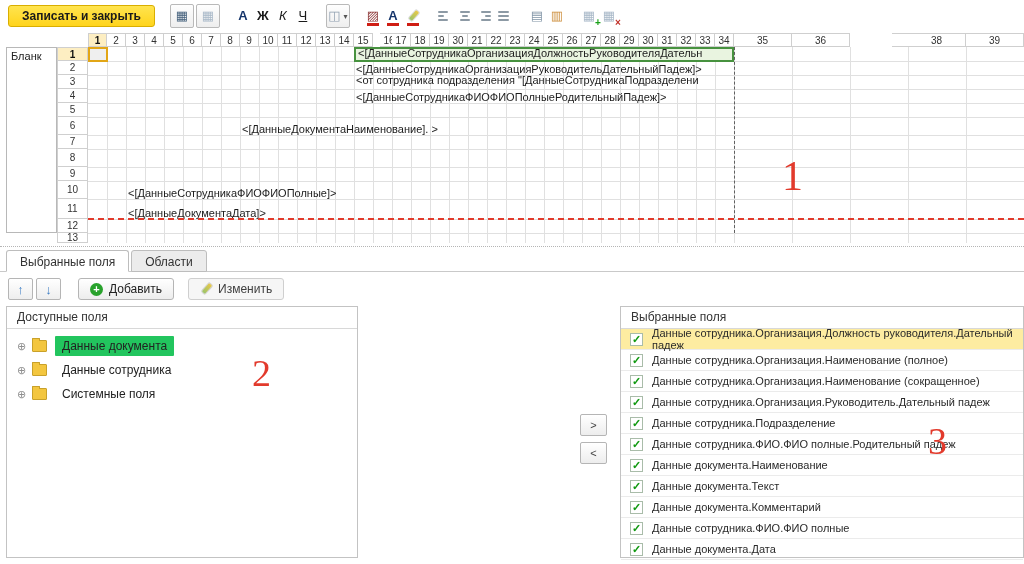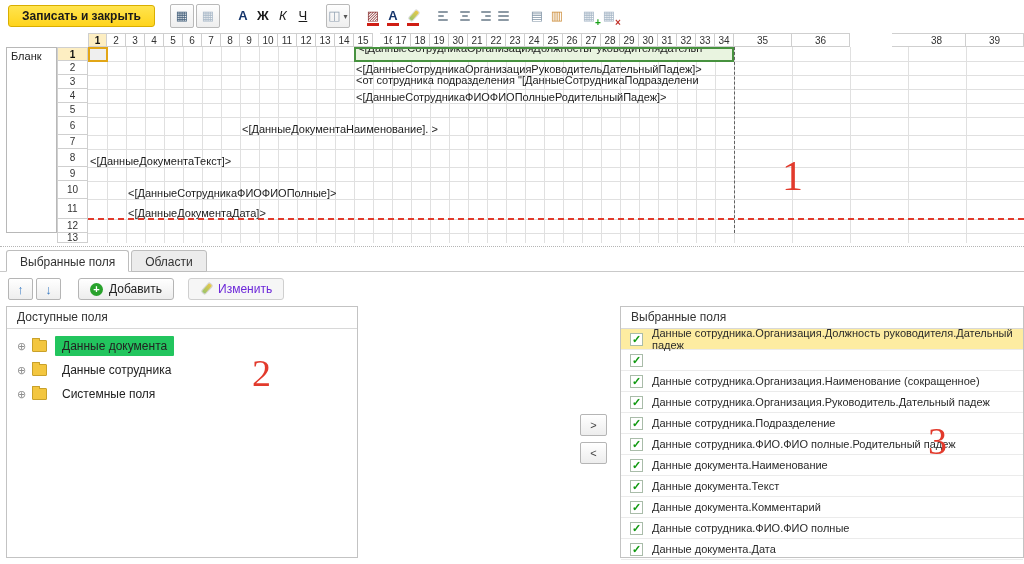--- a/index.html
+++ b/index.html
@@ -38,41 +38,41 @@
   .colh.sel,.rowh.sel{background:#fdeec2;font-weight:bold;color:#111}
   .section{position:absolute;box-sizing:border-box;border:1px solid #b8b8b8;background:#fff;
            font-size:11px;color:#222;padding:2px 4px}
   .gbody{position:absolute;left:88px;top:14px;width:936px;height:196px;overflow:hidden;background:#fff}
   .vline{position:absolute;top:0;width:1px;background:#e0e0e0}
   .hline{position:absolute;left:0;width:100%;height:1px;background:#e0e0e0}
   .celltext{position:absolute;display:flex;align-items:flex-end;font-size:11px;color:#1c1c1c;
             white-space:nowrap;line-height:12px;padding:0 0 1px 2px}
   .greencell{position:absolute;box-sizing:border-box;border:2px solid #47923f;background:#e9f4e0;
              display:flex;align-items:flex-end;overflow:hidden;font-size:11px;color:#1c1c1c;
-             white-space:nowrap;line-height:12px;padding:0 1px 6px 2px}
+             white-space:nowrap;line-height:12px;padding:0 1px 1px 2px}
   .selcell{position:absolute;box-sizing:border-box;border:2px solid #e2a616;background:#efefef}
   .pbreak-h{position:absolute;left:0;width:100%;height:0;border-top:2px dashed #e23b2c}
   .pbreak-v{position:absolute;top:0;width:0;border-left:1px dashed #606060}
 
   
   .dots{position:absolute;left:0;top:246px;width:1024px;height:0;border-top:1px dotted #b5b5b5}
   .tabline{position:absolute;left:0;top:271px;width:1024px;height:0;border-top:1px solid #c9c9c9;z-index:1}
   .tabs{position:absolute;left:6px;top:250px;height:22px;display:flex;align-items:flex-end;z-index:2}
   .tab{box-sizing:border-box;height:22px;padding:4px 13px;font-size:12px;color:#333;background:#ececec;
        border:1px solid #bdbdbd;border-radius:3px 3px 0 0;margin-right:2px;cursor:pointer}
   .tab.active{background:#fff;border-bottom-color:#fff}
 
   .ptb{position:absolute;left:8px;top:277px;height:24px;display:flex;align-items:center}
   .sq{width:25px;height:22px;border:1px solid #b5b5b5;border-radius:2px;background:linear-gradient(#fff,#eee);
       display:flex;align-items:center;justify-content:center;margin-right:3px;padding:0;cursor:pointer}
   .arrowglyph{color:#3a7cc4;font-weight:bold;font-size:13px;line-height:13px}
   .txt-btn{height:22px;border:1px solid #b5b5b5;border-radius:3px;background:linear-gradient(#fff,#ededed);
            display:flex;align-items:center;gap:6px;font-family:"Liberation Sans",sans-serif;
            font-size:12px;color:#222;padding:0 11px;margin-left:14px;cursor:pointer}
-  .txt-btn.disabled{color:#6d28d9;border-color:#cfcfcf;background:#f6f6f6}
+  .txt-btn.disabled{color:#404040;border-color:#cfcfcf;background:#f6f6f6}
   .plus-circle{width:13px;height:13px;border-radius:50%;background:#28a22c;color:#fff;font-size:11px;
                line-height:13px;text-align:center;font-weight:bold}
 
   .panel{position:absolute;top:306px;height:252px;border:1px solid #c3c3c3;background:#fff;box-sizing:border-box}
   .panel.left{left:6px;width:352px}
   .panel.right{left:620px;width:404px}
   .panel-h{height:21px;line-height:21px;padding:0 10px;font-size:12px;color:#333;
            border-bottom:1px solid #d8d8d8;background:#fff}
   .tree{padding-top:5px}
   .titem{display:flex;align-items:center;height:24px;padding-left:8px;font-size:12px;color:#222;cursor:pointer}
@@ -290,21 +290,20 @@
       <div class="hline" style="top: 134px;"></div>
       <div class="hline" style="top: 152px;"></div>
       <div class="hline" style="top: 172px;"></div>
       <div class="hline" style="top: 186px;"></div>
       <div class="selcell" style="left: 0px; top: 0px; width: 20px; height: 15px;"></div>
       <div class="greencell" style="left: 266px; top: 0px; width: 380px; height: 15px;">&lt;[ДанныеСотрудникаОрганизацияДолжностьРуководителяДательн</div>
       <div class="celltext" style="left: 266px; top: 14px; height: 14px;">&lt;[ДанныеСотрудникаОрганизацияРуководительДательныйПадеж]&gt;</div>
       <div class="celltext" style="left: 266px; top: 25px; height: 14px; width: 380px; overflow: hidden;">&lt;от сотрудника подразделения "[ДанныеСотрудникаПодразделени</div>
       <div class="celltext" style="left: 266px; top: 42px; height: 14px;">&lt;[ДанныеСотрудникаФИОФИОПолныеРодительныйПадеж]&gt;</div>
       <div class="celltext" style="left: 152px; top: 70px; height: 18px;">&lt;[ДанныеДокументаНаименование]. &gt;</div>
-      <div class="celltext" style="left: 0px; top: 102px; height: 18px;">&lt;[ДанныеДокументаТекст]&gt;</div>
       <div class="celltext" style="left: 38px; top: 152px; height: 20px;">&lt;[ДанныеДокументаДата]&gt;</div>
       <div class="celltext" style="left: 38px; top: 134px; height: 18px;">&lt;[ДанныеСотрудникаФИОФИОПолные]&gt;</div>
       <div class="pbreak-v" style="left: 646px; height: 186px;"></div>
       <div class="pbreak-h" style="top: 171px;"></div>
     </div>
   </div>
 
 <div class="dots"></div>
 <div class="tabline"></div>
 
@@ -356,20 +355,21 @@
 
 <div class="panel right">
   <div class="panel-h">Выбранные поля</div>
   <div id="flist">
       <div class="fitem hl">
         <span class="cb">✓</span>
         <span>Данные сотрудника.Организация.Должность руководителя.Дательный падеж</span>
       </div>
       <div class="fitem">
         <span class="cb">✓</span>
+        <span>Данные сотрудника.Организация.Наименование (полное)</span>
       </div>
       <div class="fitem">
         <span class="cb">✓</span>
         <span>Данные сотрудника.Организация.Наименование (сокращенное)</span>
       </div>
       <div class="fitem">
         <span class="cb">✓</span>
         <span>Данные сотрудника.Организация.Руководитель.Дательный падеж</span>
       </div>
       <div class="fitem">

